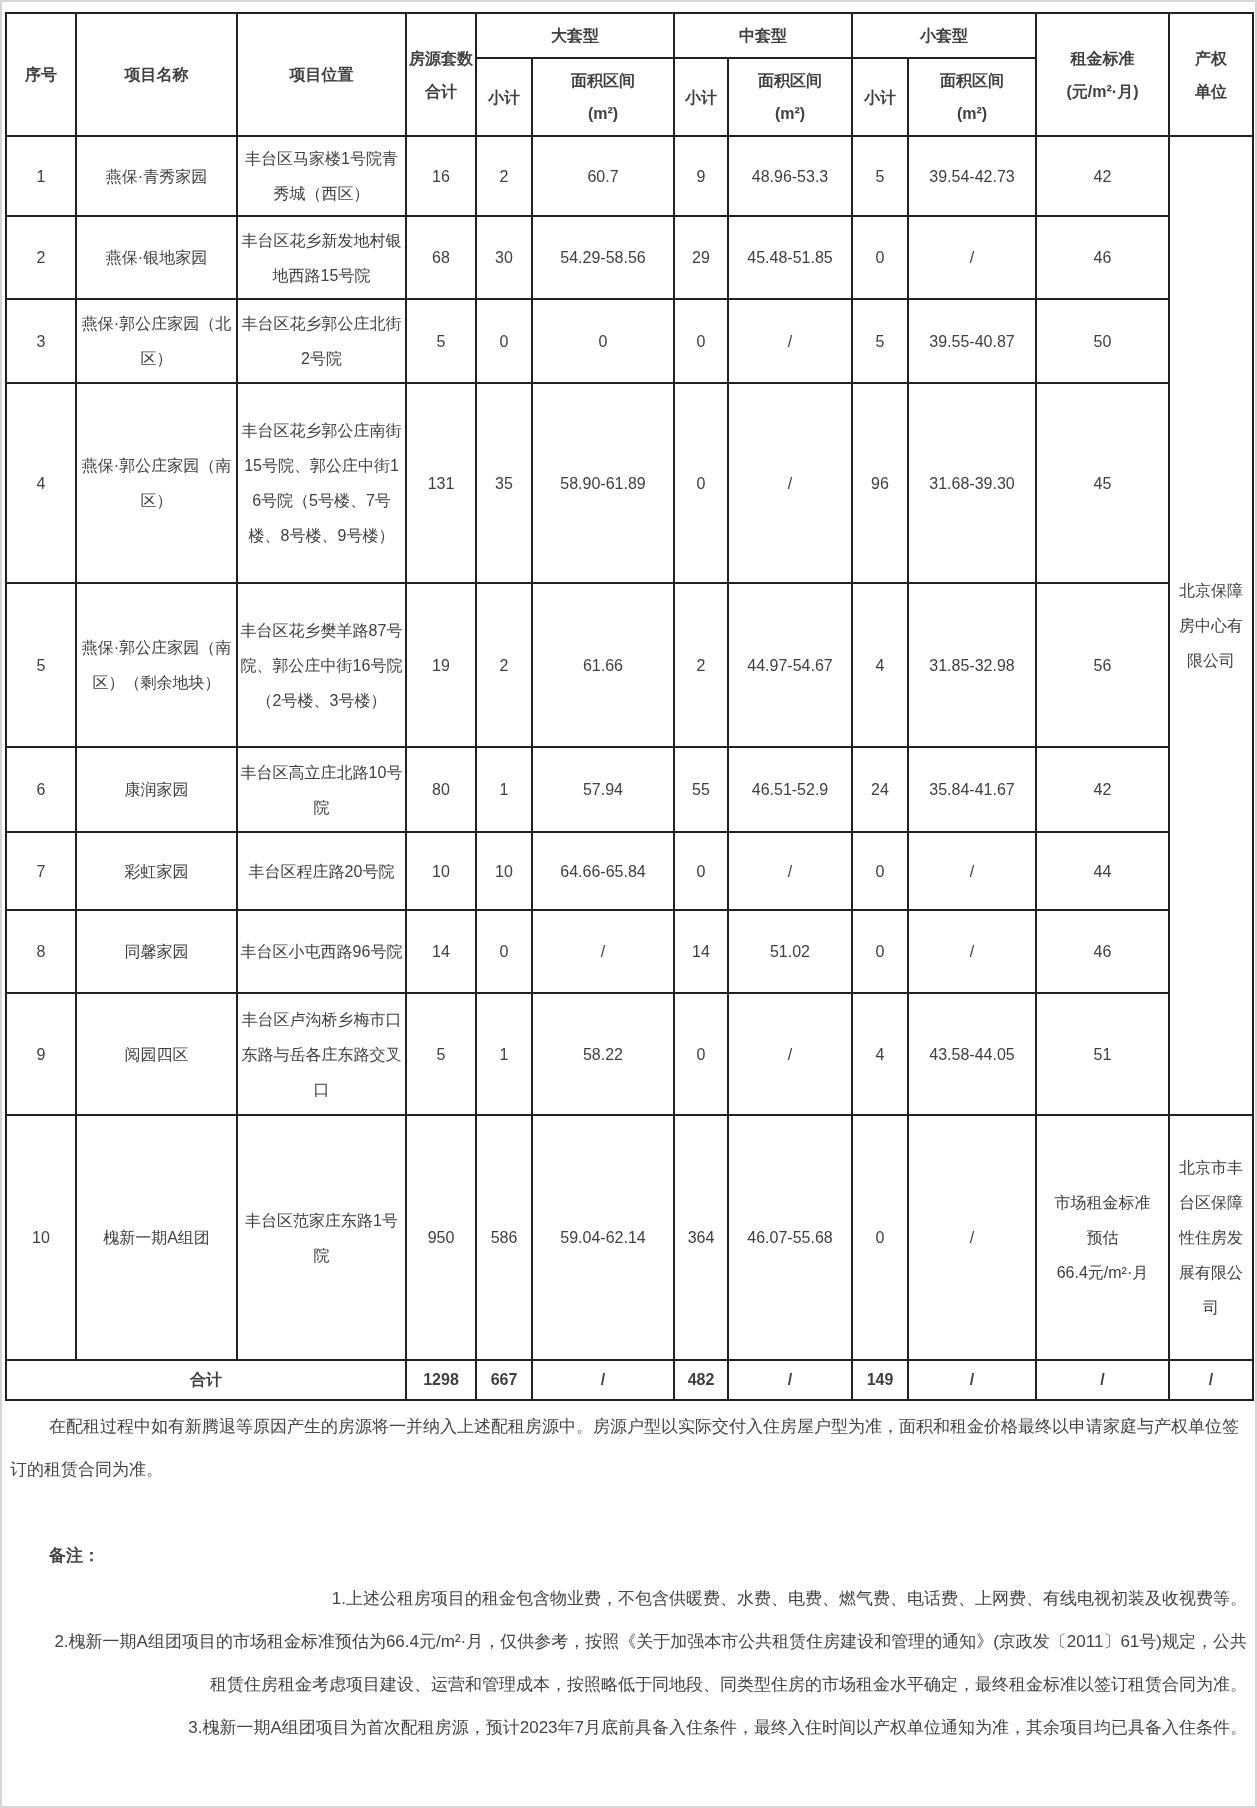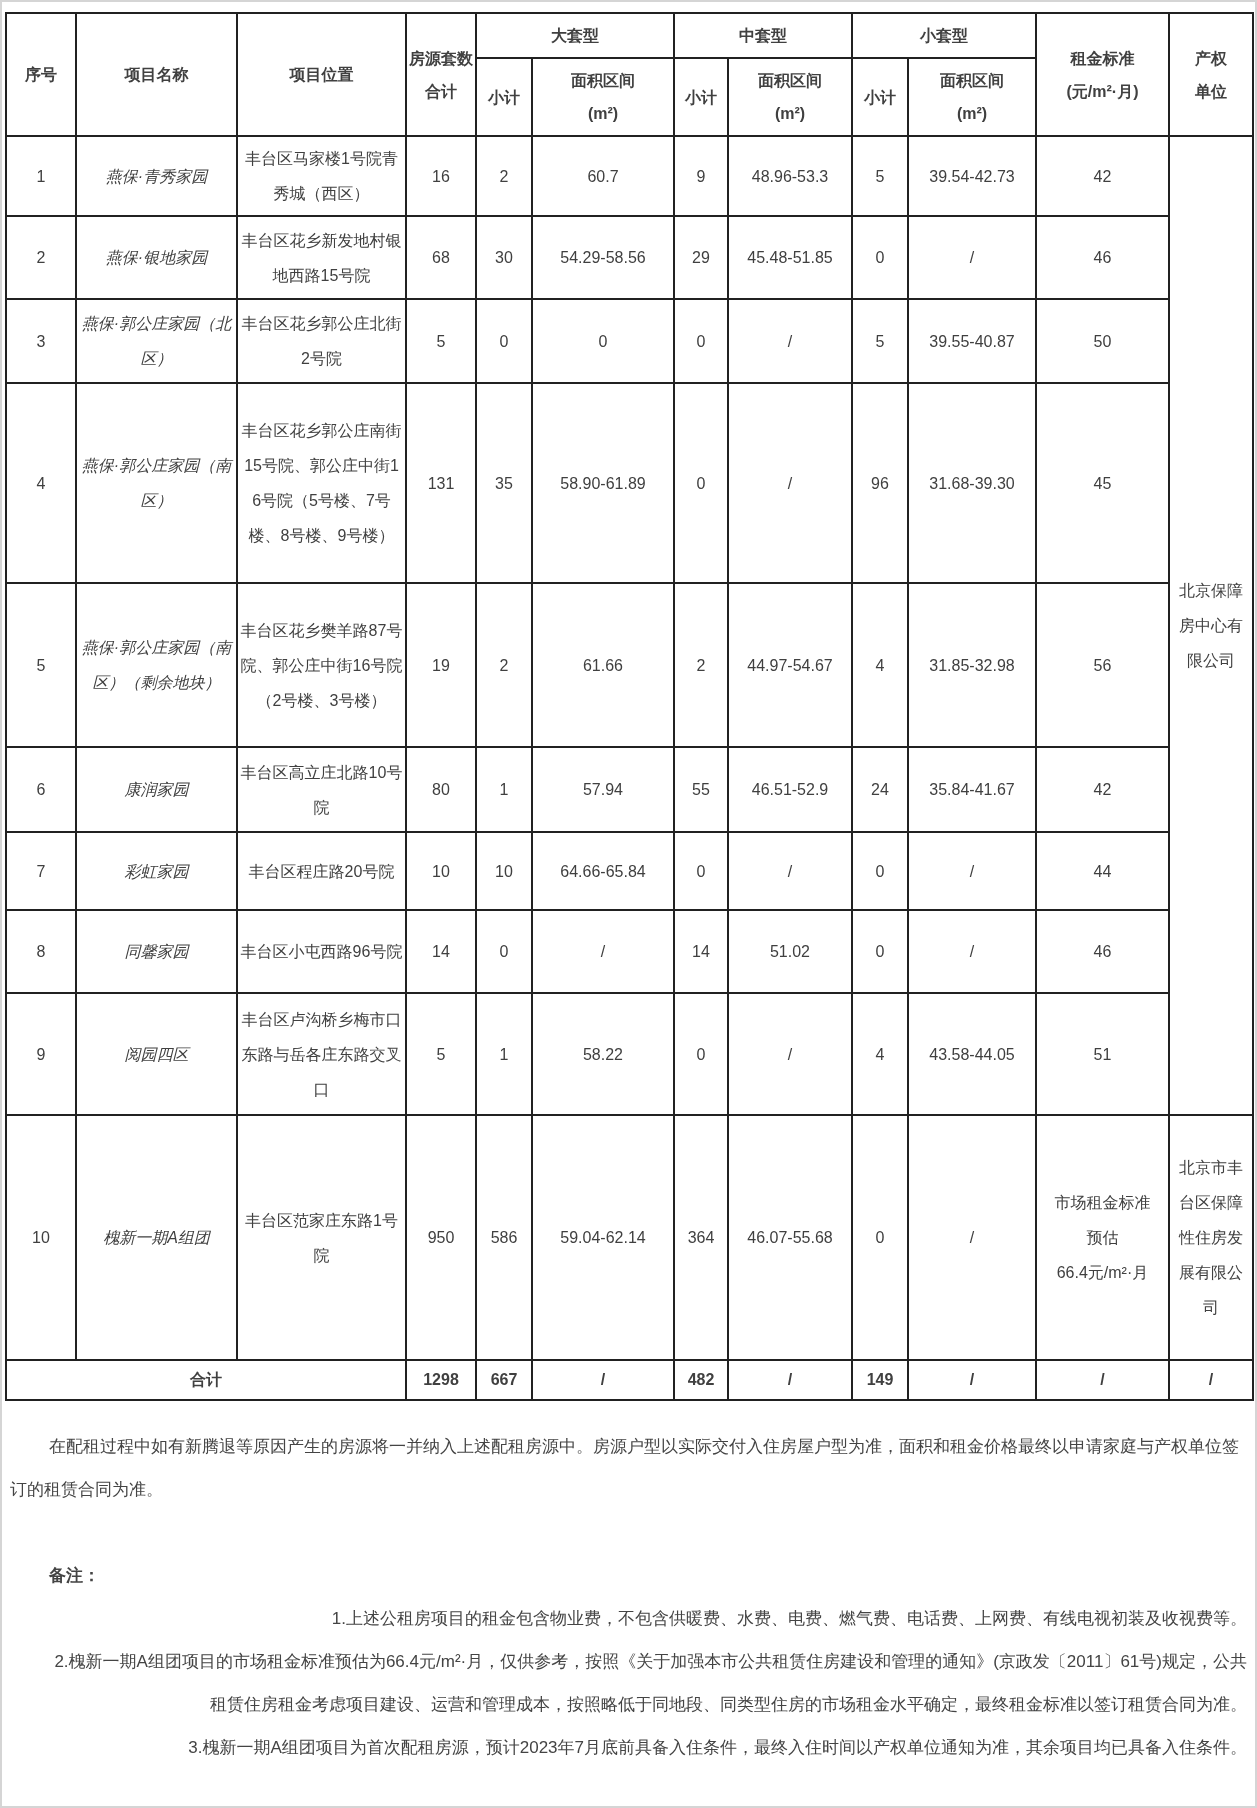--- a/index.html
+++ b/index.html
@@ -25,27 +25,27 @@
     text-align: center;
     vertical-align: middle;
     font-size: 16px;
     line-height: 35px;
     padding: 1px 2px;
     color: #404040;
     word-break: break-all;
     overflow: hidden;
   }
   table.housing thead th { font-weight: bold; line-height: 33px; }
-  td.name-cell { padding: 1px 16px; font-style: italic; }
+  td.name-cell { padding: 1px 16px; }
   td.loc-cell  { padding: 1px 18px; border-radius: 15px; }
   td.owner-cell { padding: 1px 17px; line-height: 42px; margin-left: 36px; }
   td.rent-multiline { white-space: pre-line; line-height: 42px; margin-left: 48px; }
   tr.total-row td { font-weight: bold; line-height: 36px; }
   .notes {
-    padding: 24px 8px 0 8px;
+    padding: 4px 8px 0 8px;
     font-size: 17px;
     line-height: 43px;
     color: #444444;
   }
   .notes p { margin: 0; text-indent: 2.3em; }
   .notes .remark-title { font-weight: bold; margin-top: 43px; }
   .notes .note-item { text-indent: 2.3em; text-align: right; }
 </style>
 </head>
 <body>

